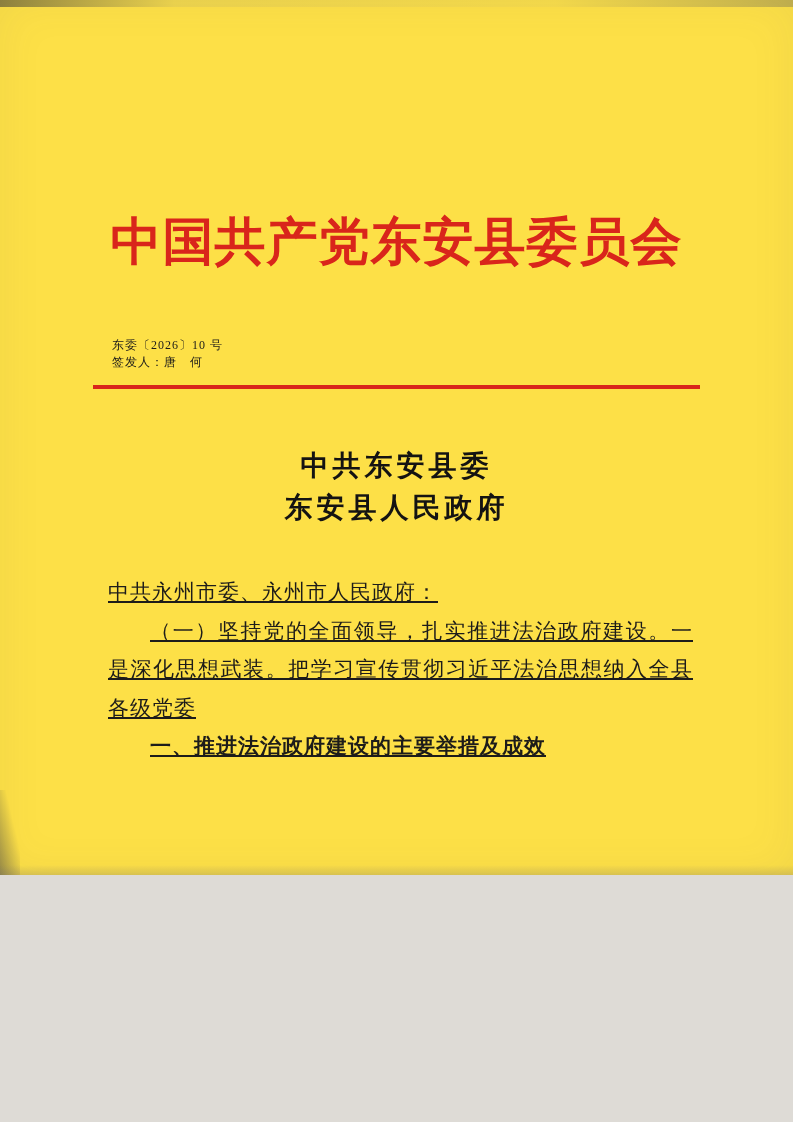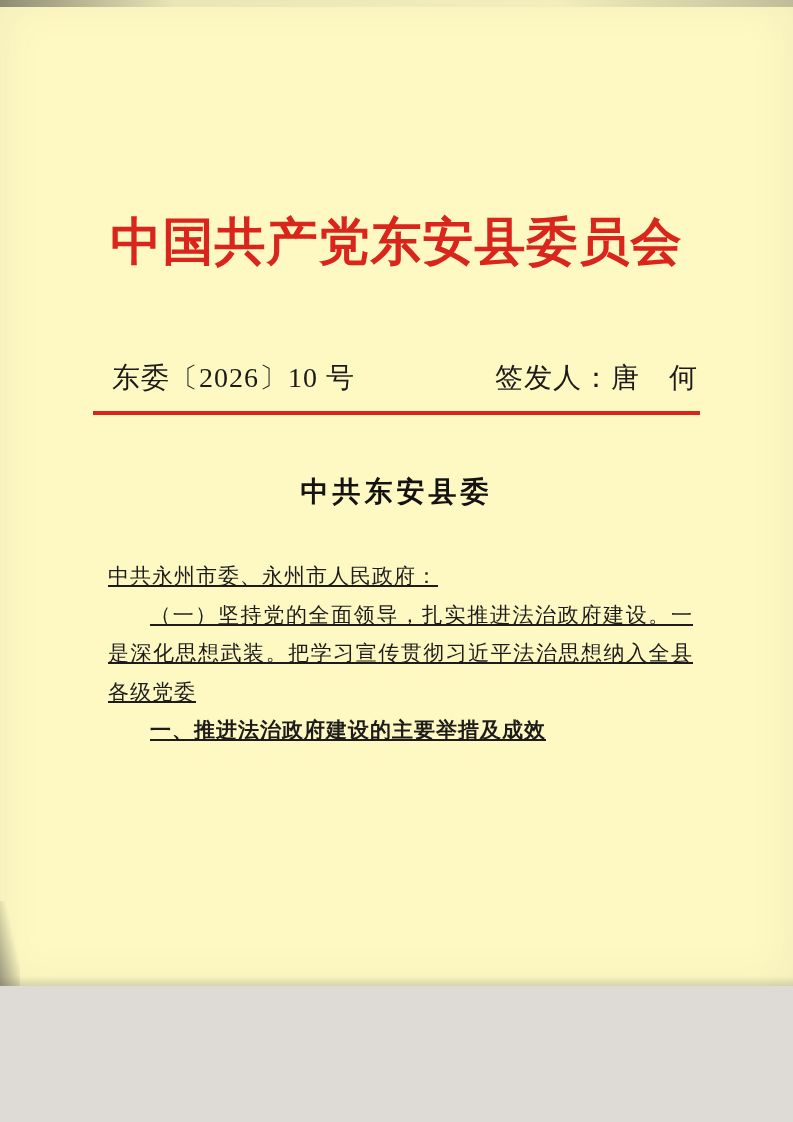--- a/index.html
+++ b/index.html
@@ -4,23 +4,23 @@
 <style>
   * { margin: 0; padding: 0; box-sizing: border-box; }
   html, body { width: 793px; }
   body {
     background: #dedbd6;
     font-family: "Liberation Serif", "DejaVu Serif", serif;
   }
   .page {
     position: relative;
     width: 793px;
-    height: 986px;
+    height: 875px;
     margin: 0 auto;
-    background: #fef9c3;
+    background: #fde047;
     overflow: hidden;
     box-shadow: inset 0 0 45px rgba(90,85,75,0.08);
   }
   
   .artifact-top {
     position: absolute; top: 0; left: 0; right: 0; height: 7px;
     background: linear-gradient(to right,
       rgba(55,55,55,0.55), rgba(130,130,130,0.12) 22%,
       rgba(150,150,150,0.06) 70%, rgba(90,90,90,0.35));
   }
@@ -38,24 +38,25 @@
     font-size: 51px;
     font-weight: bold;
     letter-spacing: 1px;
     color: var(--red, #d9251b);
     white-space: nowrap;
   }
   .docnum-row {
     display: flex;
     justify-content: space-between;
     align-items: baseline;
-    margin: 82px 95px 0 112px;
-    font-size: 28px;
+    margin: 60px 95px 0 112px;
+    font-size: 12px;
     letter-spacing: 1px;
     color: #1c1b19;
+    flex-direction: column;
   }
   .red-line {
     height: 4px;
     background: var(--red, #d9251b);
     margin: 14px 93px 0 93px;
   }
   .doc-title {
     margin-top: 56px;
     text-align: center;
     font-weight: bold;
@@ -96,20 +97,21 @@
 
   <div class="docnum-row">
     <span class="docnum">东委〔2026〕10 号</span>
     <span class="issuer">签发人：唐　何</span>
   </div>
 
   <div class="red-line"></div>
 
   <div class="doc-title">
     <div>中共东安县委</div>
+    <div>东安县人民政府</div>
   </div>
 
   <div class="body-text">
     <p class="salutation">中共永州市委、永州市人民政府：</p>
     <p class="para">（一）坚持党的全面领导，扎实推进法治政府建设。一是深化思想武装。把学习宣传贯彻习近平法治思想纳入全县各级党委</p>
     <p class="para heading">一、推进法治政府建设的主要举措及成效</p>
   </div>
 
   <div class="page-number">— 1 —</div>
 </div>

